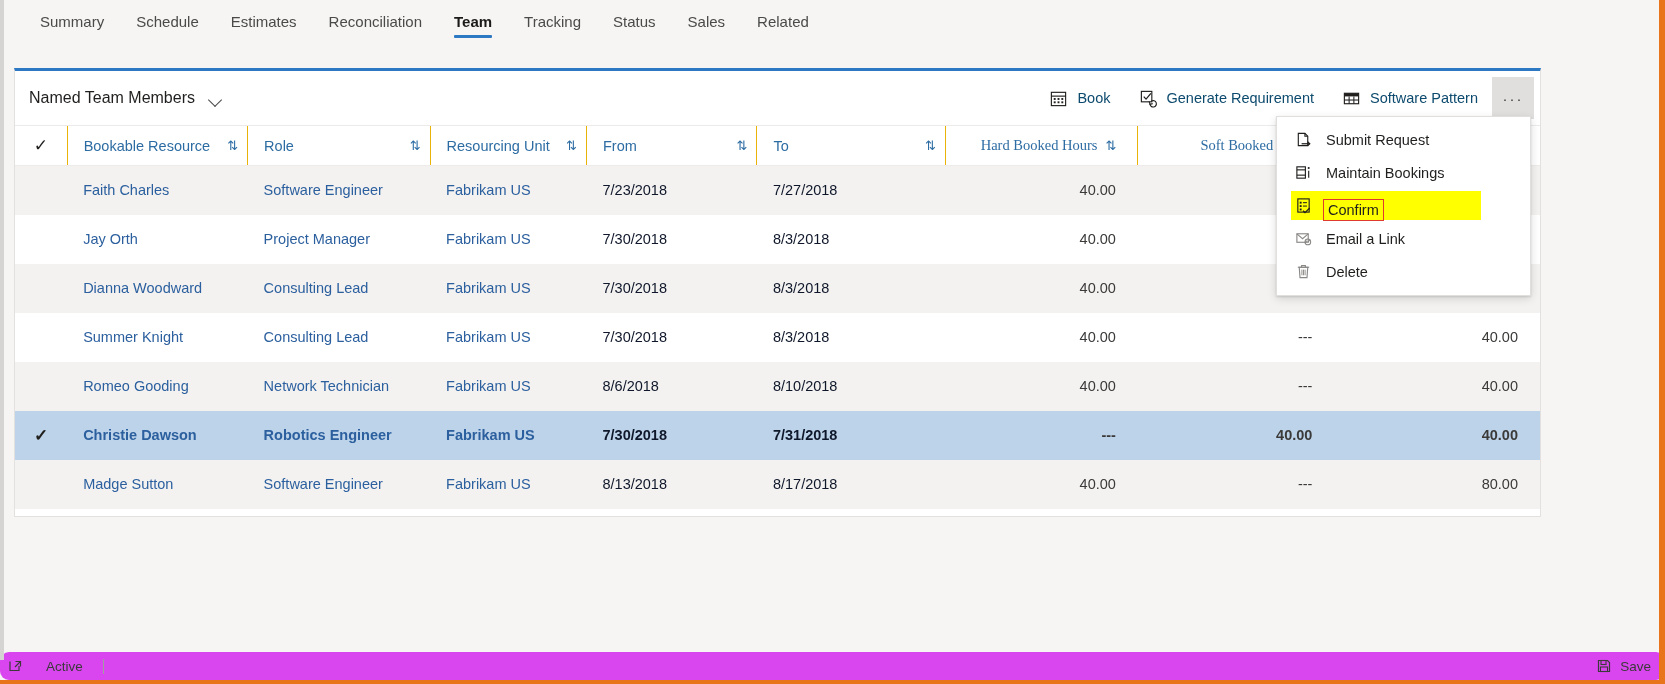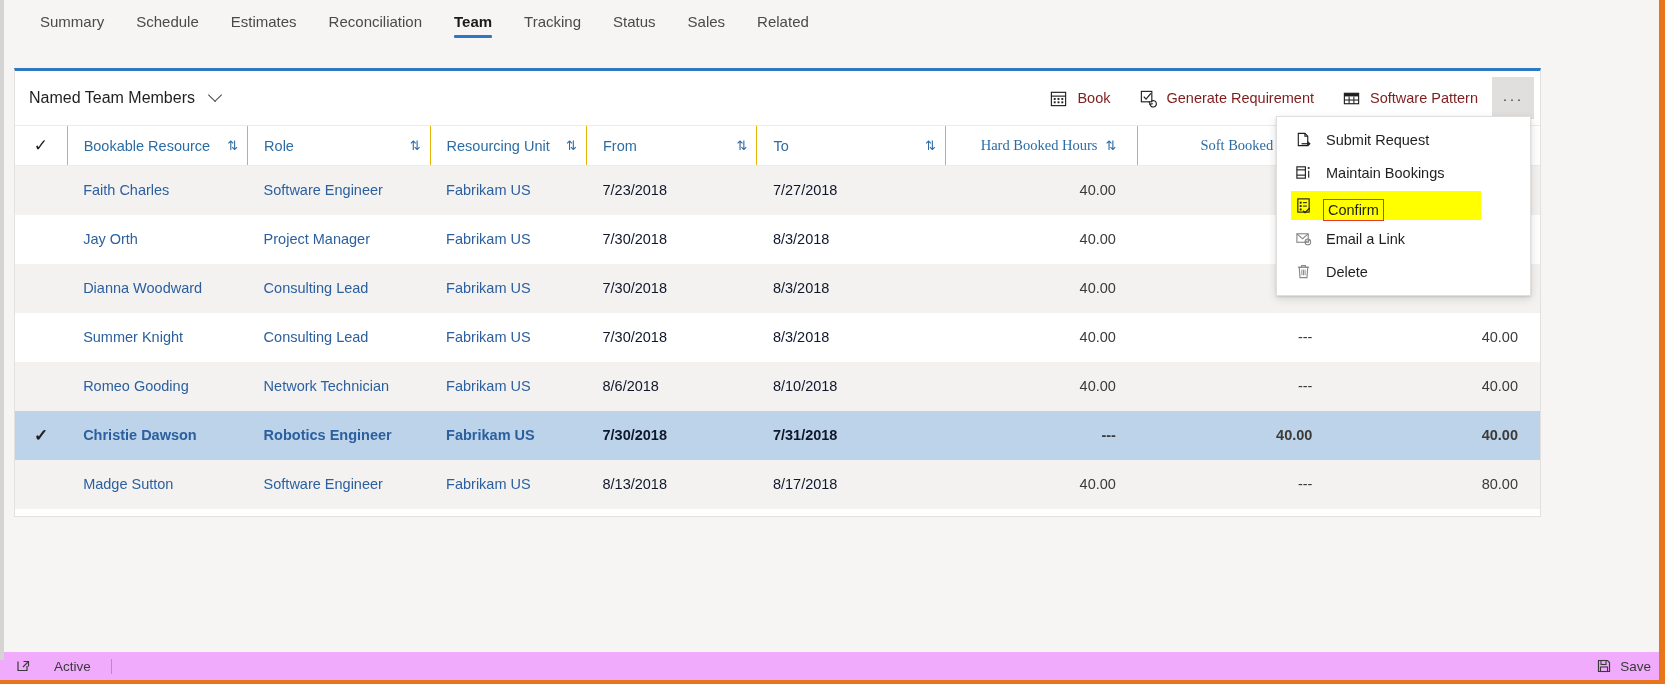--- a/index.html
+++ b/index.html
@@ -58,42 +58,42 @@
   }
 
   
   #grid-toolbar {
     position:relative;
     height:54px;
     display:flex; align-items:center;
     padding-left:14px;
   }
   #view-selector {
-    display:flex; align-items:flex-start; gap:14px;
+    display:flex; align-items:flex-end; gap:14px;
     cursor:pointer;
   }
   #view-title { font-size:16px; color:#201f1e; }
   .chev {
     width:13px; height:13px; position:relative;
   }
   .chev::after {
     content:""; position:absolute; left:1px; top:1px;
     width:9px; height:9px;
     border-right:1.6px solid #4a4a48;
     border-bottom:1.6px solid #4a4a48;
     transform:rotate(45deg);
   }
 
   #toolbar-actions {
     margin-left:auto; display:flex; align-items:center; height:54px;
   }
   .tb-btn {
     display:flex; align-items:center; gap:9px;
     padding:0 14px; height:54px;
-    font-size:14.5px; color:#7f1d1d;
+    font-size:14.5px; color:#0c4a6e;
     cursor:pointer; white-space:nowrap;
   }
   .tb-icon { width:19px; height:19px; display:block; flex:none; }
 
   #overflow-btn {
     width:42px; height:42px; margin-right:6px;
     display:flex; align-items:center; justify-content:center;
     background:#e1dfdd; cursor:pointer;
     letter-spacing:2px; color:#3b3a39; font-size:15px;
   }
@@ -167,24 +167,25 @@
   .menu-item.highlighted .menu-label {
     outline:1.6px solid #e03a2f;
     padding:2px 4px;
     margin-left:-2px;
     margin-top:9px;
   }
 
   
   #statusbar {
     position:absolute; left:0; bottom:4px; width:1665px; height:28px;
-    background:#f0abfc;
+    background:#d946ef;
     display:flex; align-items:center;
     font-size:13.5px; color:#3b3a39;
-    padding:0 14px 0 16px;
+    padding:0 14px 0 8px;
+    border-radius:9px;
   }
   .sb-icon { width:16px; height:16px; display:block; }
   #status-text { margin-left:22px; }
   .sb-sep {
     width:1px; height:15px; background:#a19f9d; margin-left:20px;
   }
   #save-area {
     margin-left:auto; display:flex; align-items:center; gap:8px;
     cursor:pointer;
   }

